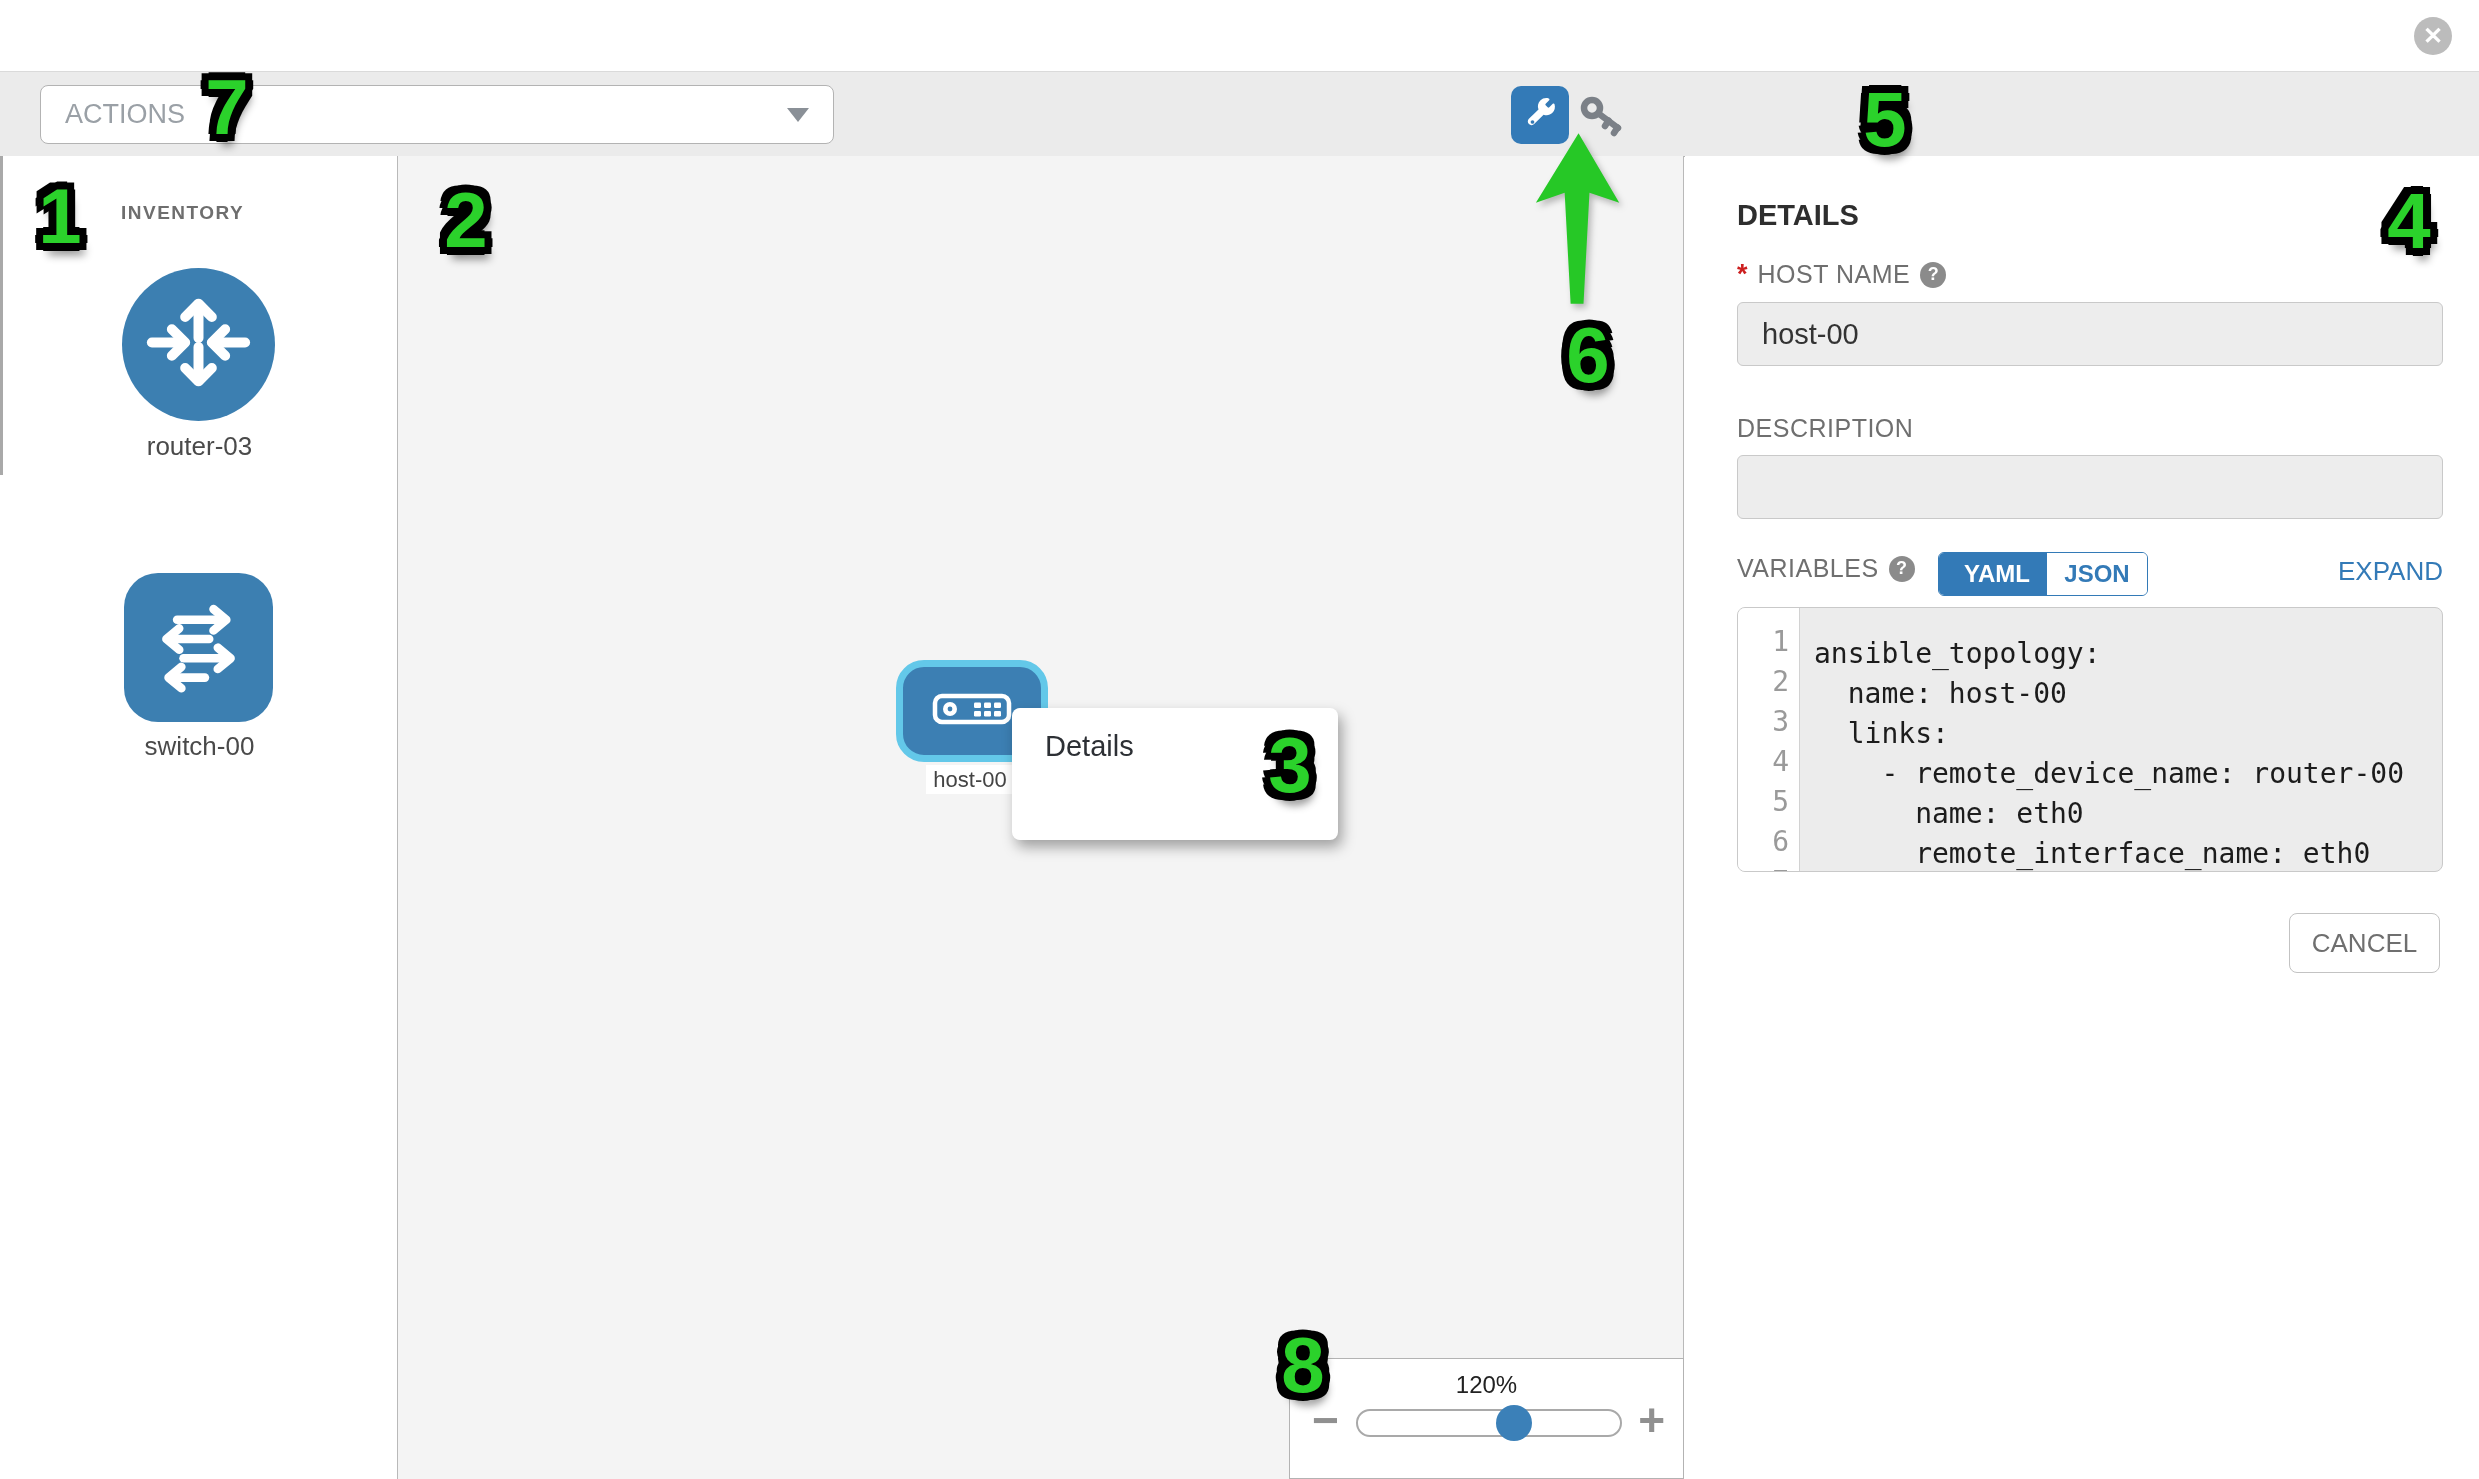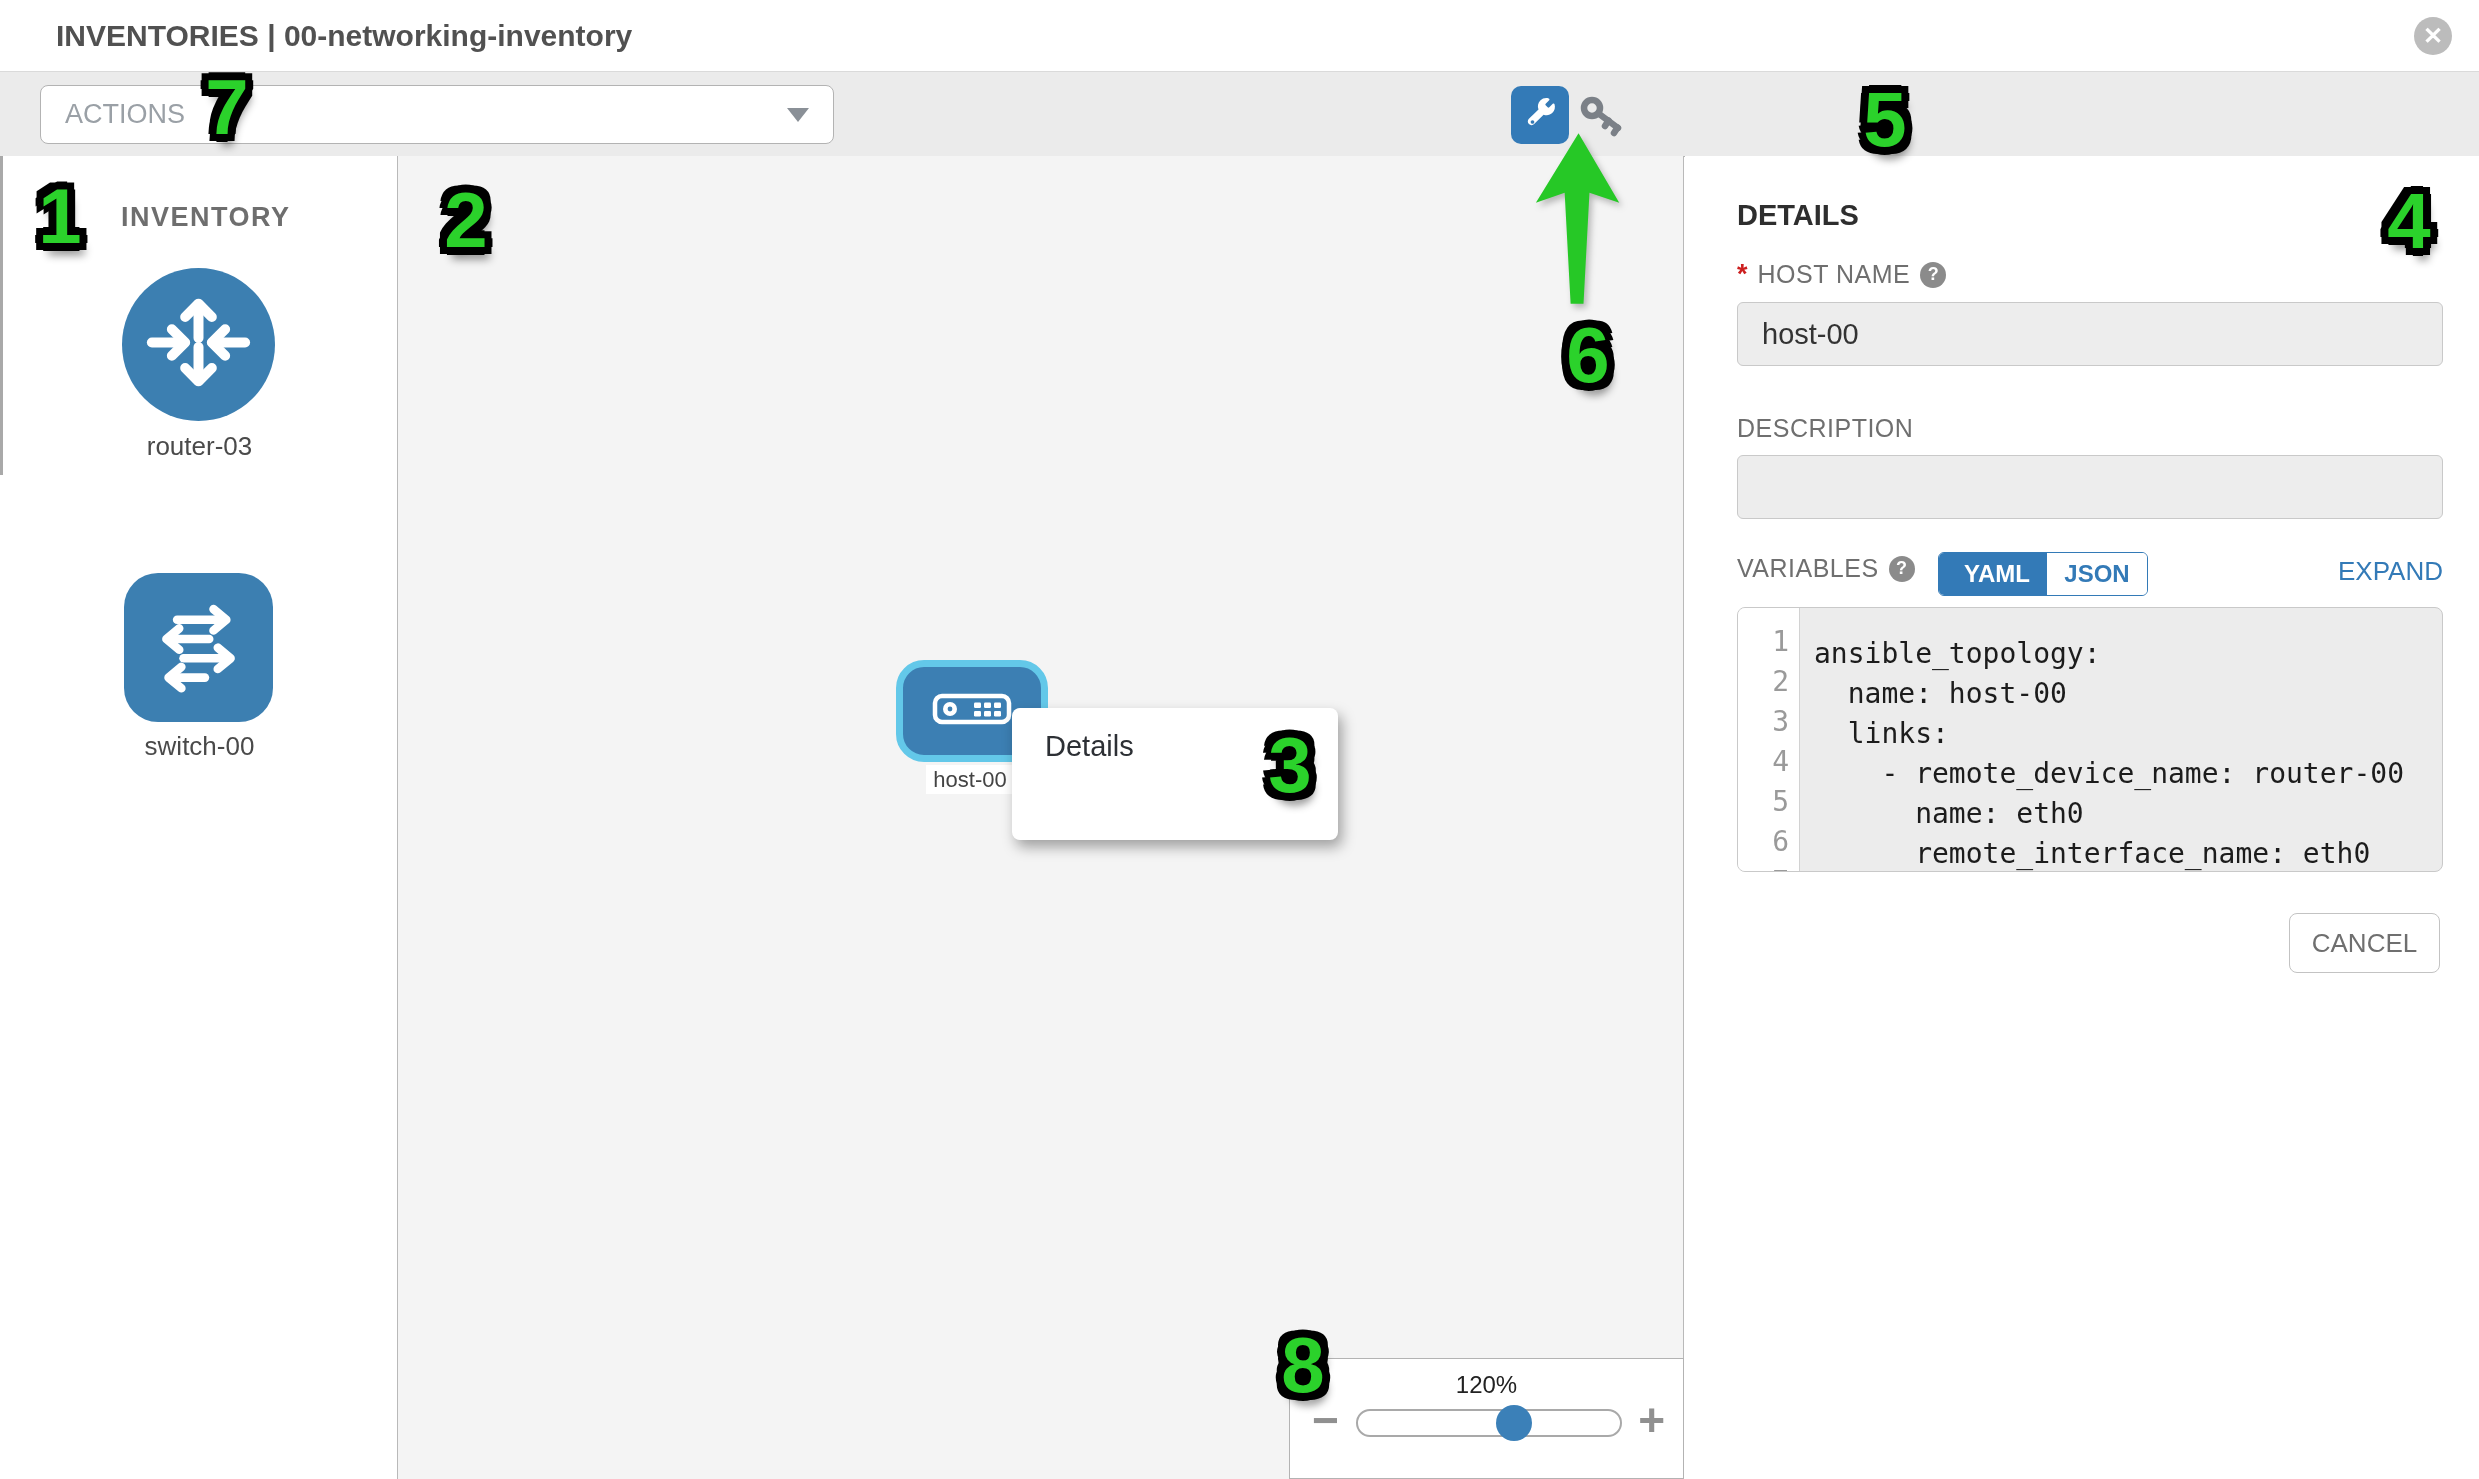--- a/index.html
+++ b/index.html
@@ -25,21 +25,21 @@
          border-top:14px solid #8a9097;}
   .wrench-btn{position:absolute;left:1511px;top:14px;width:58px;height:58px;background:#337ab7;
               border-radius:10px;display:flex;align-items:center;justify-content:center;cursor:pointer;}
   .key-btn{position:absolute;left:1578px;top:24px;width:50px;height:44px;display:flex;
            align-items:center;justify-content:center;cursor:pointer;}
 
   
   .sidebar{position:absolute;top:156px;left:0;width:398px;bottom:0;background:#fff;
            border-right:1px solid #b9b9b9;box-sizing:border-box;}
   .sidebar-scroll{position:absolute;left:0;top:0;width:3px;height:319px;background:#a9a9a9;}
-  .inventory-heading{position:absolute;left:121px;top:46px;font-size:27px;font-weight:bold;
+  .inventory-heading{position:absolute;left:121px;top:46px;font-size:19px;font-weight:bold;
                      color:#6e6e6e;letter-spacing:1.5px;}
   .palette-node{position:absolute;background:#3c7fb1;display:flex;align-items:center;justify-content:center;cursor:pointer;}
   .router-node{left:122px;top:112px;width:153px;height:153px;border-radius:50%;}
   .switch-node{left:124px;top:417px;width:149px;height:149px;border-radius:34px;}
   .palette-label{position:absolute;left:60px;width:279px;text-align:center;font-size:26px;color:#4a4a4a;}
   .router-label{top:275px;}
   .switch-label{top:575px;}
 
   
   .canvas{position:absolute;top:156px;left:398px;width:1286px;bottom:0;background:#f4f4f4;
@@ -115,21 +115,20 @@
   .ann7{left:227px;top:107px;} .ann8{left:1303px;top:1365px;}
   .ann-arrow{position:absolute;left:1520px;top:127px;pointer-events:none;
              filter:drop-shadow(3px 4px 3px rgba(0,0,0,.25));}
 </style>
 </head>
 <body>
 
 <div class="app">
 
   <div class="header">
-    <div class="page-title">INVENTORIES | 00-networking-inventory</div>
     <div class="close-btn">✕</div>
   </div>
 
   <div class="toolbar">
     <div class="dd actions-dd">
       <span class="dd-placeholder">ACTIONS</span>
       <span class="caret"></span>
     </div>
     <div class="wrench-btn">
       <span>

